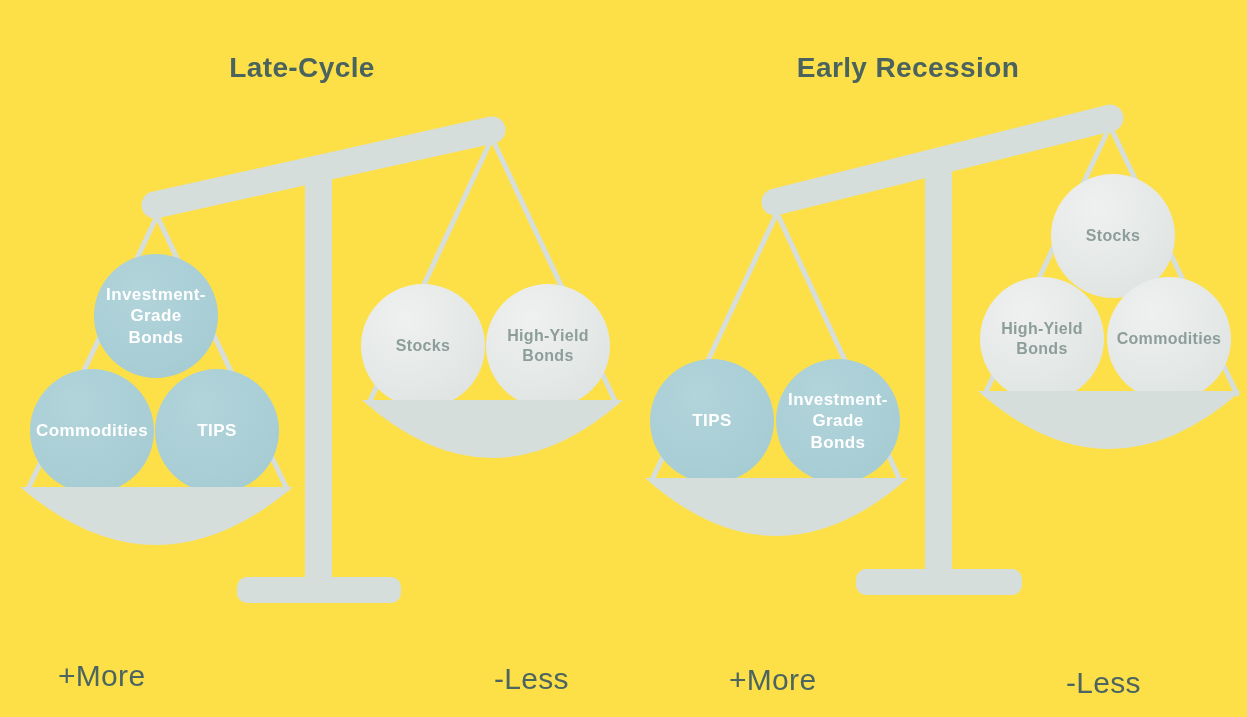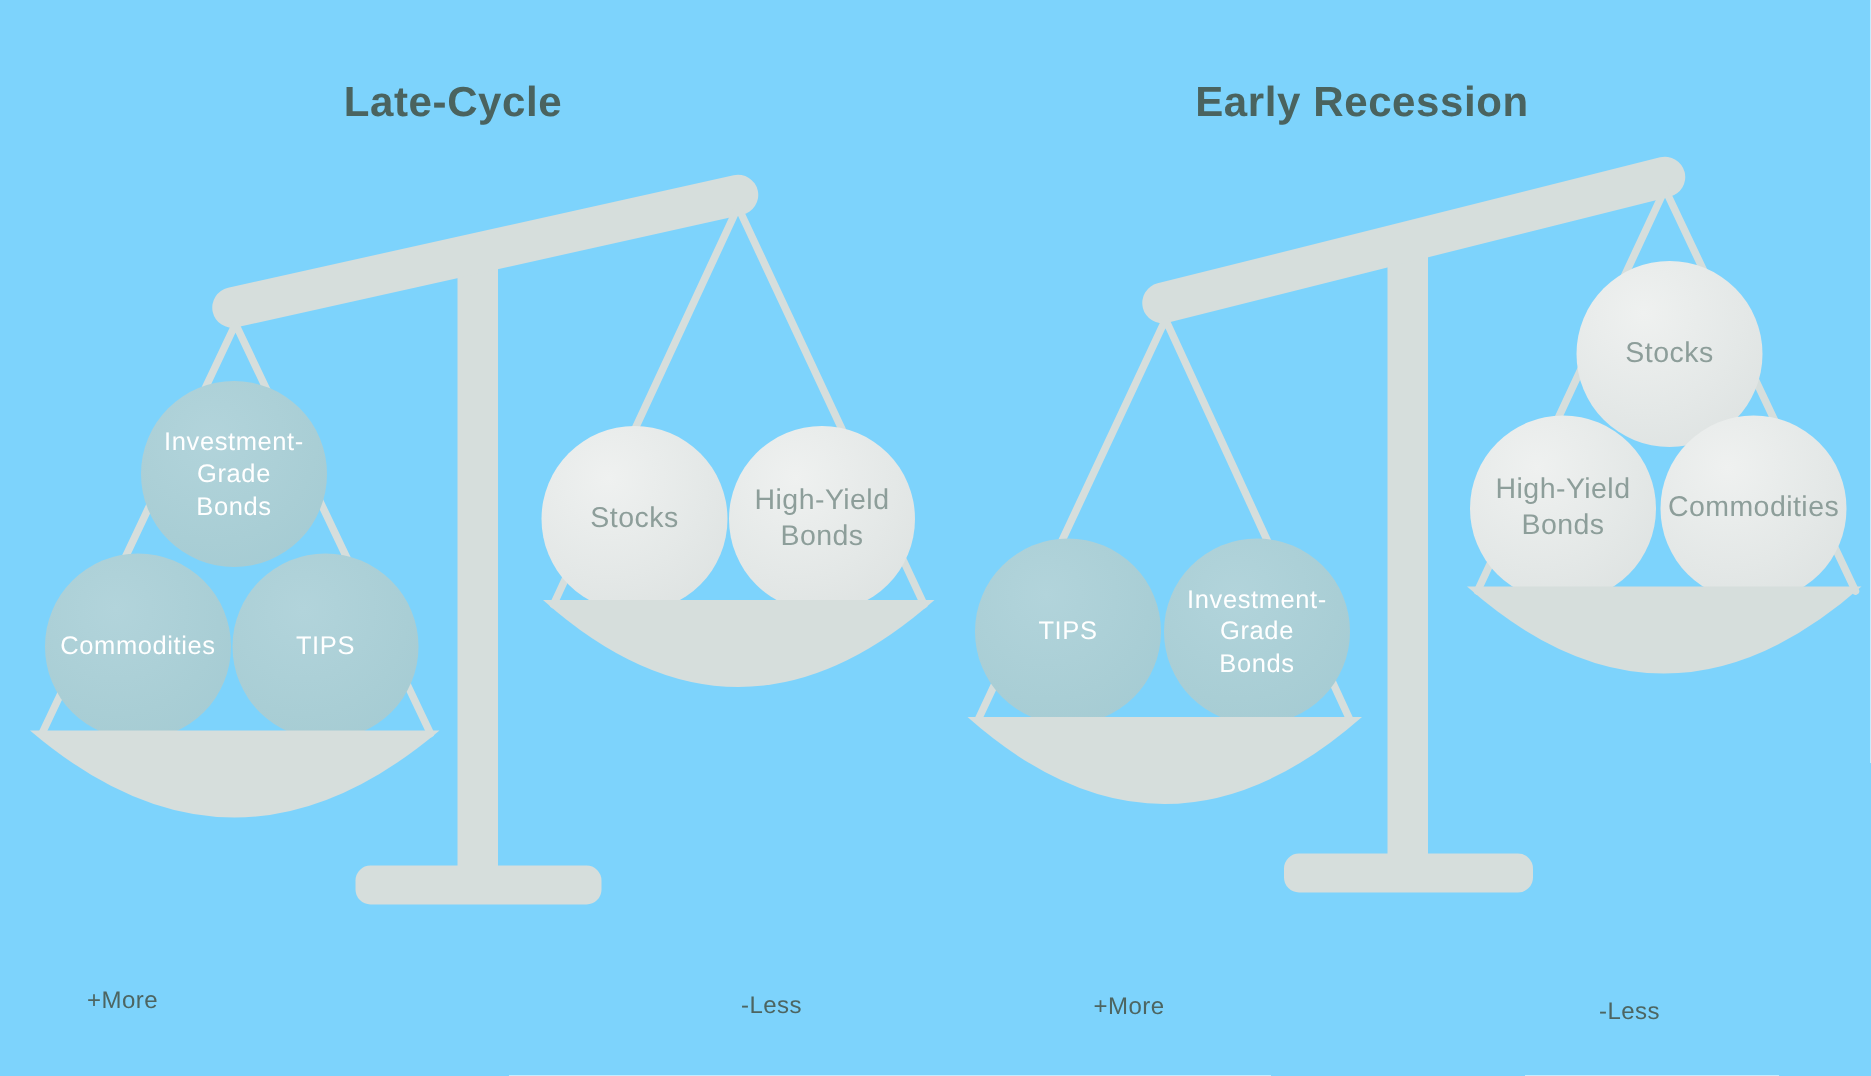--- a/index.html
+++ b/index.html
@@ -1,46 +1,46 @@
 <!DOCTYPE html>
 <html><head>
 <meta charset="utf-8">
 <style>
   html,body{margin:0;padding:0;background:#ffffff;}
   .canvas{
     position:relative;
     width:1247px;height:717px;
-    background:#7dd3fc;
+    background:#fde047;
     font-family:"Liberation Sans","DejaVu Sans",sans-serif;
     overflow:hidden;
   }
   svg.layer{position:absolute;left:0;top:0;pointer-events:none;}
   .structure{fill:#d6dedc;}
   .string{stroke:#d6dedc;stroke-width:5;fill:none;stroke-linecap:round;}
   .beam{stroke:#d6dedc;stroke-width:27;stroke-linecap:round;}
 
   .scale-title{
     position:absolute;width:340px;text-align:center;
     font-size:28px;font-weight:700;letter-spacing:.4px;color:#4a635f;
   }
   .endpoint-label{
-    position:absolute;font-size:16px;font-weight:300;color:#4d6561;letter-spacing:.3px;
+    position:absolute;font-size:30px;font-weight:300;color:#4d6561;letter-spacing:.3px;
   }
   .bubble{
     position:absolute;width:124px;height:124px;border-radius:50%;
     display:flex;align-items:center;justify-content:center;text-align:center;
     box-sizing:border-box;padding:6px;white-space:pre-line;line-height:1.25;
   }
   .bubble.teal{
     background:radial-gradient(circle at 38% 30%, #b2d4db 0%, #a9ced5 60%, #a3cad2 100%);
-    color:#ffffff;font-weight:400;font-size:17px;letter-spacing:.4px;
+    color:#ffffff;font-weight:700;font-size:17px;letter-spacing:.4px;
   }
   .bubble.gray{
     background:radial-gradient(circle at 36% 28%, #eff1f0 0%, #e4e8e7 55%, #dbe0df 100%);
-    color:#8d9e9a;font-weight:400;font-size:19px;letter-spacing:.3px;
+    color:#8d9e9a;font-weight:700;font-size:16px;letter-spacing:.3px;
   }
 </style>
 </head>
 <body>
 
 <div class="canvas">
 
   <svg class="layer" width="1247" height="717" viewBox="0 0 1247 717">
 
     <rect class="structure" x="305" y="160" width="27" height="430"></rect>

